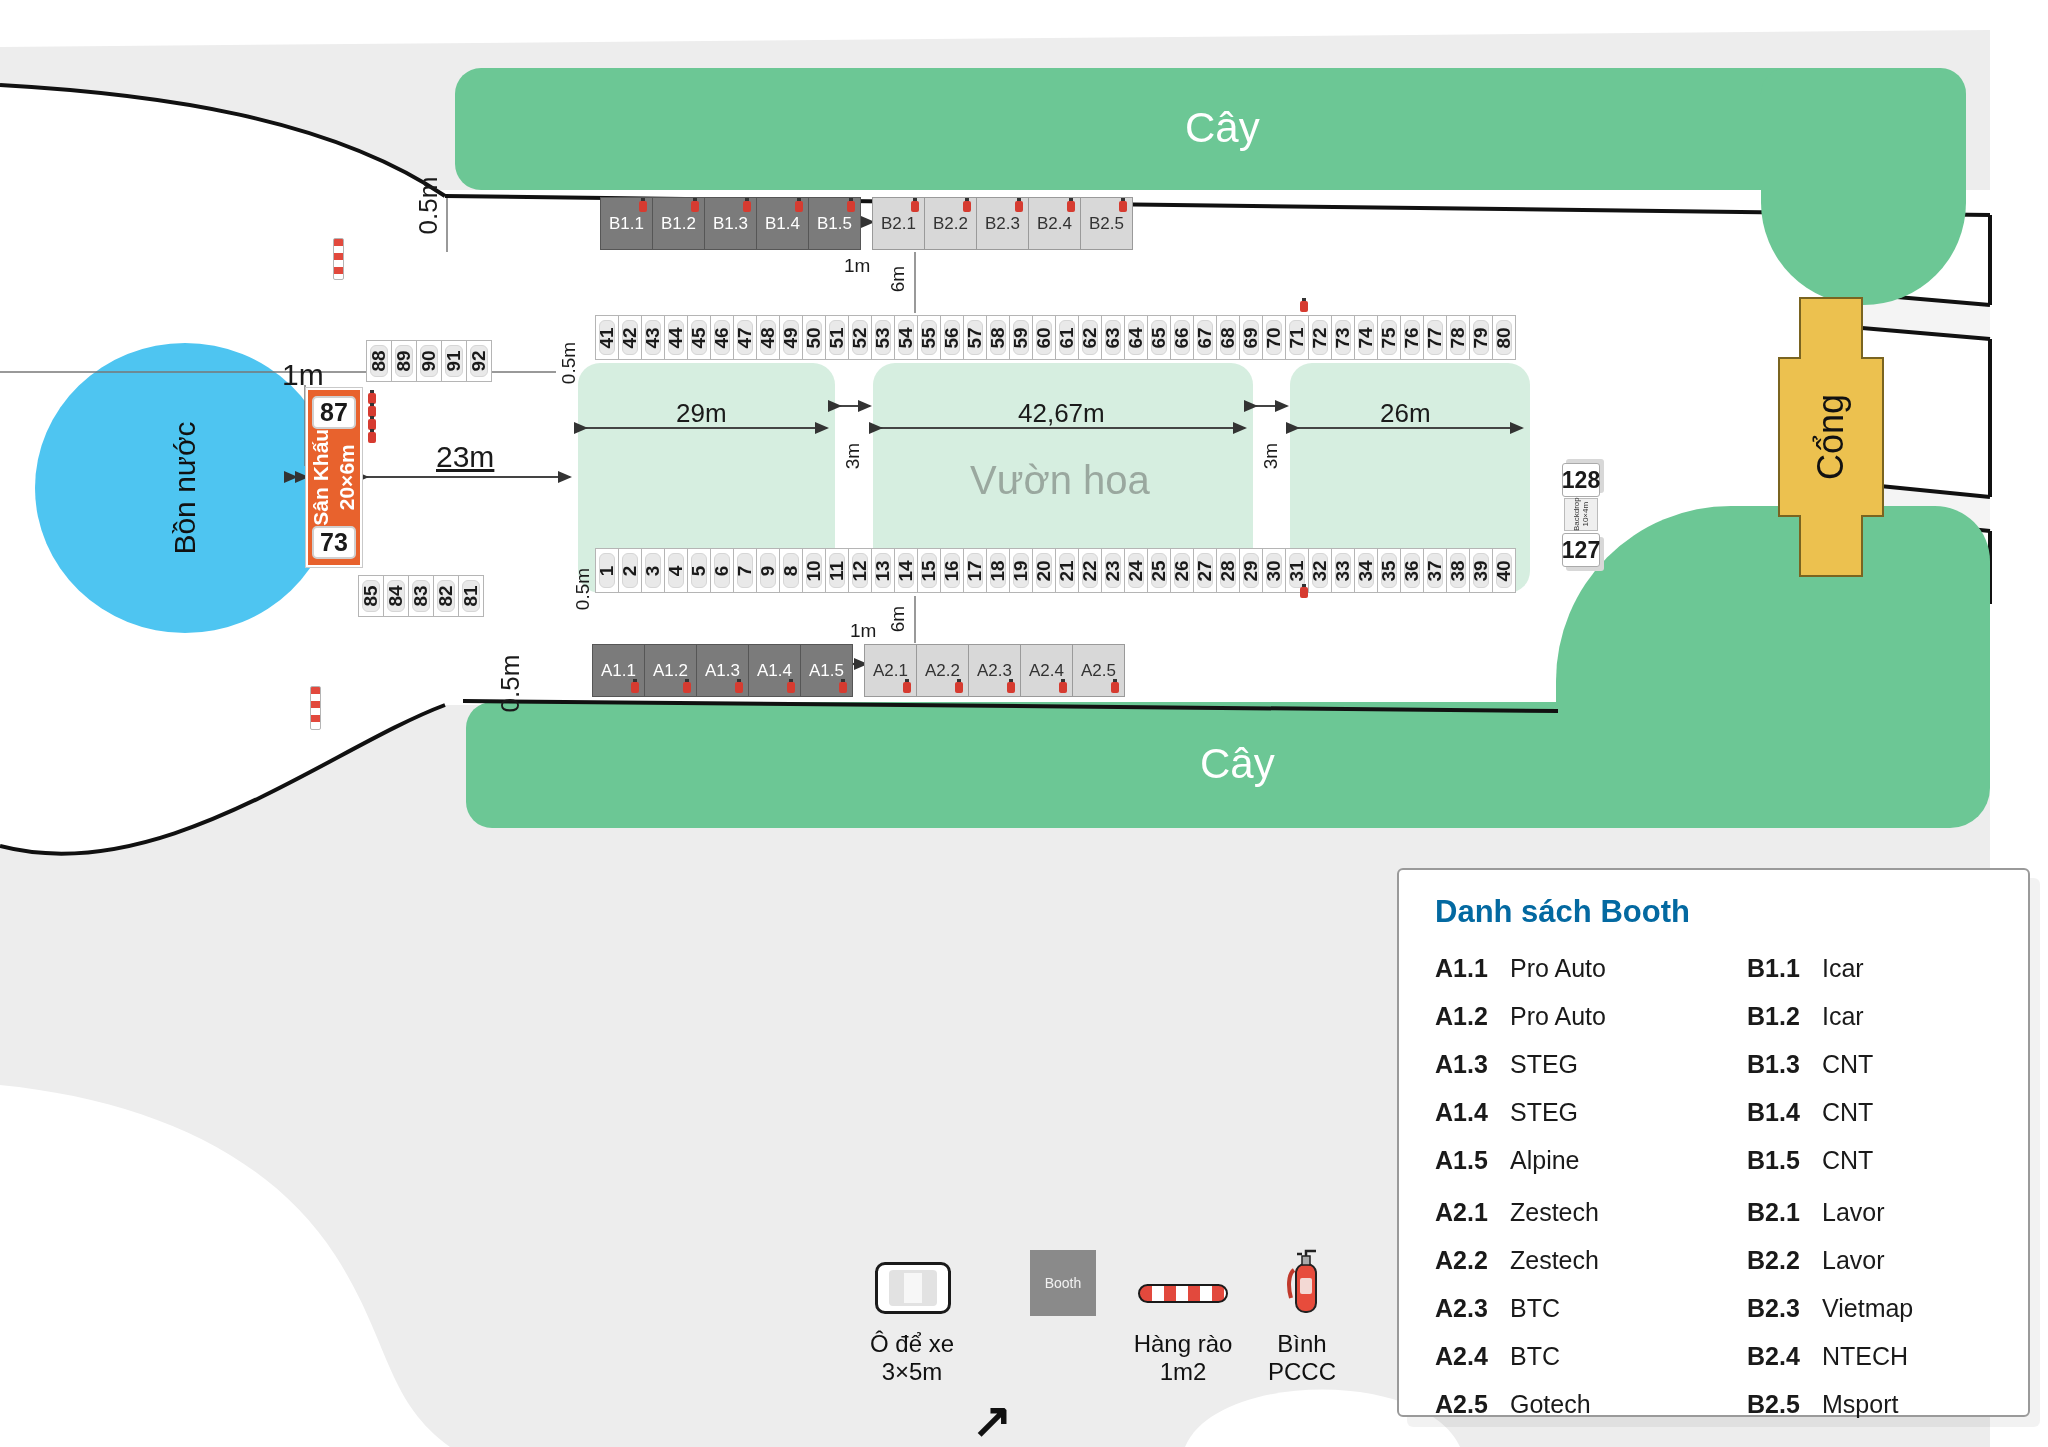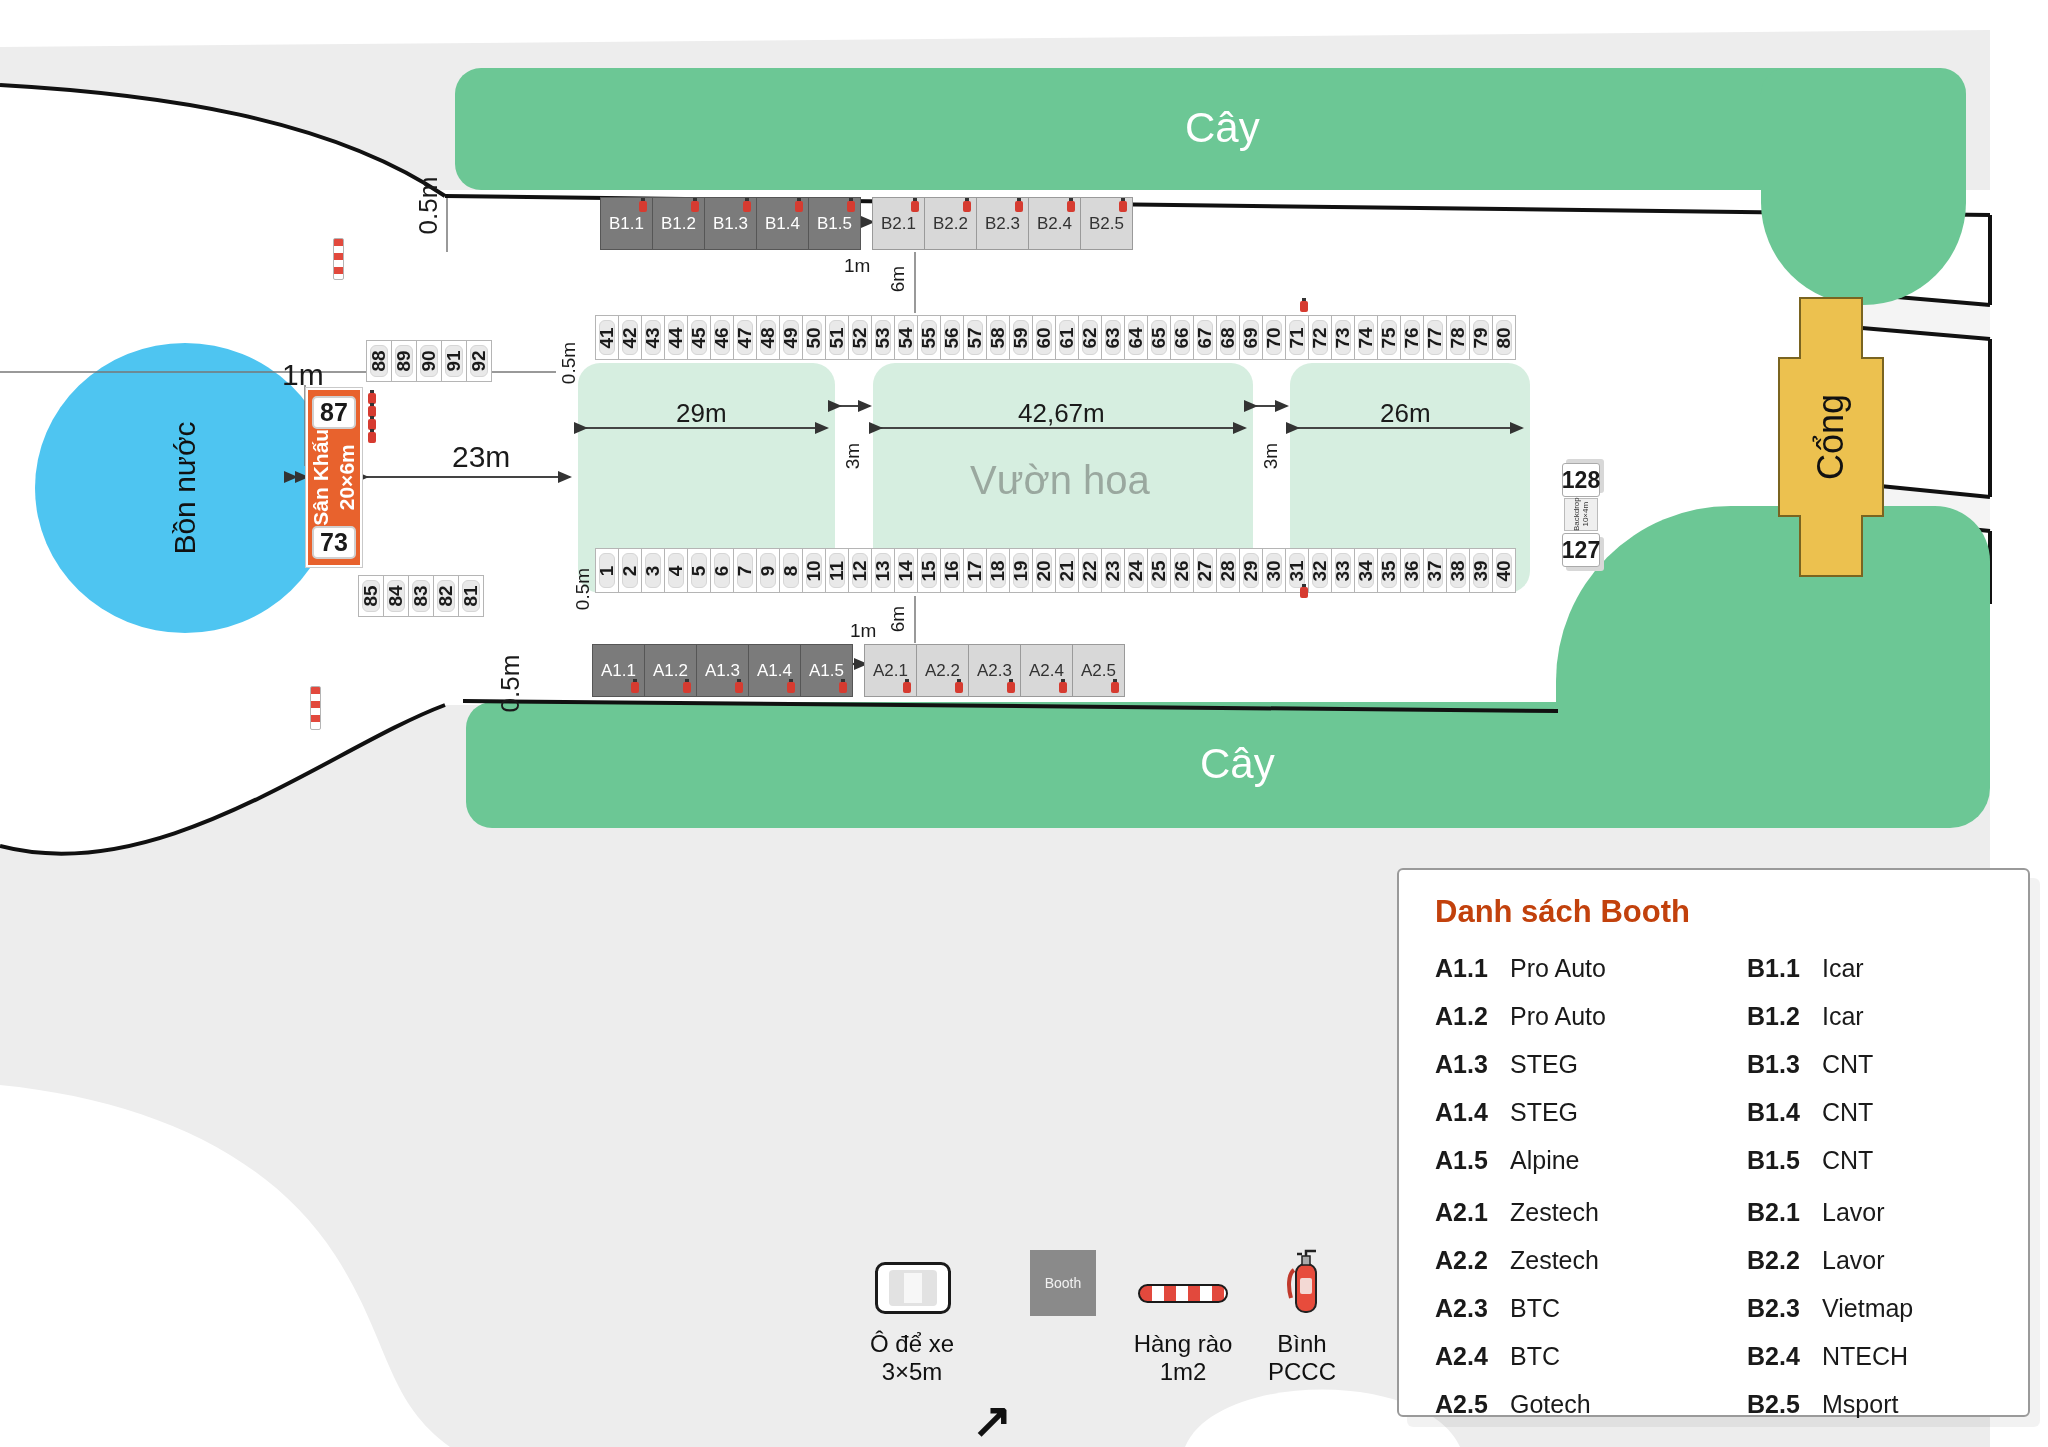--- a/index.html
+++ b/index.html
@@ -51,21 +51,21 @@
   
   .card{position:absolute;left:1562px;width:38px;height:34px;background:#fff;border:1px solid #aaa;border-radius:3px;display:flex;align-items:center;justify-content:center;font-weight:bold;font-size:23px;color:#1a1a1a;}
   .card.shadow-up{box-shadow:4px -4px 0 #d8d8d8;}
   .card.shadow-dn{box-shadow:4px 4px 0 #d8d8d8;}
   .backdrop-box{position:absolute;left:1564px;top:498px;width:34px;height:33px;background:#efefef;border:1px solid #bbb;display:flex;align-items:center;justify-content:center;}
   .backdrop-box div{transform:rotate(-90deg);font-size:8px;line-height:1.15;color:#333;text-align:center;white-space:nowrap;}
   
   .title{position:absolute;left:620px;top:1138px;width:740px;text-align:center;font-size:64px;font-weight:900;color:#0d0d0d;letter-spacing:-1px;}
   
   .legend{position:absolute;left:1397px;top:868px;width:633px;height:549px;background:#fff;border:2px solid #9a9a9a;border-radius:6px;box-shadow:10px 10px 0 rgba(0,0,0,0.05);}
-  .legend-title{position:absolute;left:36px;top:24px;font-size:31px;font-weight:bold;color:#c2410c;}
+  .legend-title{position:absolute;left:36px;top:24px;font-size:31px;font-weight:bold;color:#0369a1;}
   .lcol{position:absolute;display:flex;flex-direction:column;gap:23px;}
   .lrow{display:flex;height:25px;align-items:center;font-size:25px;color:#1a1a1a;}
   .lrow .code{width:75px;font-weight:bold;}
   
   .park-icon{position:absolute;left:875px;top:1262px;width:76px;height:52px;background:#fff;border:3px solid #1a1a1a;border-radius:10px;}
   .park-icon::before{content:"";position:absolute;left:11px;right:11px;top:5px;bottom:5px;background:#e2e2e2;border-radius:4px;}
   .park-icon::after{content:"";position:absolute;left:26px;right:26px;top:8px;bottom:8px;background:#f7f7f7;}
   .booth-icon{position:absolute;left:1030px;top:1250px;width:66px;height:66px;background:#8a8a8a;display:flex;align-items:center;justify-content:center;color:#f2f2f2;font-size:14px;}
   .fence-icon{position:absolute;left:1138px;top:1284px;width:90px;height:19px;background:repeating-linear-gradient(90deg,#e2493d 0 12px,#fff 12px 24px);border:2.5px solid #1a1a1a;border-radius:10px;}
   .key-label{position:absolute;width:160px;text-align:center;font-size:24px;color:#111;line-height:1.15;}
@@ -742,21 +742,21 @@
     </div>
   </div>
   <div class="card shadow-dn" style="top:533px;">127</div>
 
   <div class="fence" style="left:333px;top:238px;height:42px;"></div>
   <div class="fence" style="left:310px;top:686px;height:44px;"></div>
 
   <div class="mlabel" style="left:676px;top:398px;">29m</div>
   <div class="mlabel" style="left:1018px;top:398px;">42,67m</div>
   <div class="mlabel" style="left:1380px;top:398px;">26m</div>
-  <div class="mlabel big" style="left:452px;top:440px;">23m</div>
+  <div class="mlabel big" style="left:436px;top:440px;text-decoration:underline;">23m</div>
   <div class="mlabel big" style="left:282px;top:358px;">1m</div>
   <div class="rlabel mlabel small" style="left:840px;top:445px;">
       <span class="rot">3m</span>
     </div>
   <div class="rlabel mlabel small" style="left:1258px;top:445px;">
       <span class="rot">3m</span>
     </div>
   <div class="mlabel small" style="left:844px;top:255px;">1m</div>
   <div class="mlabel small" style="left:850px;top:620px;">1m</div>
   <div class="rlabel mlabel small" style="left:885px;top:268px;">

